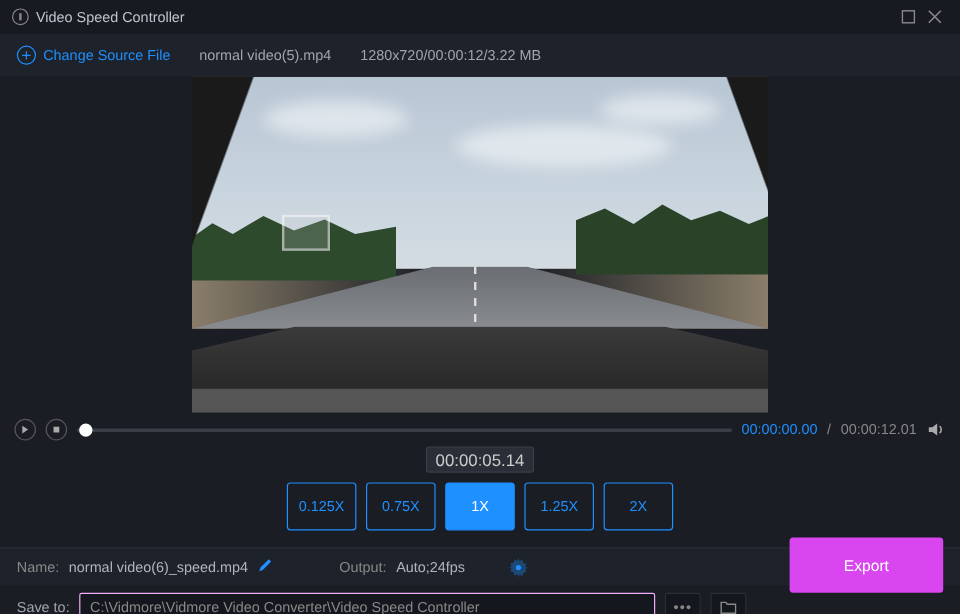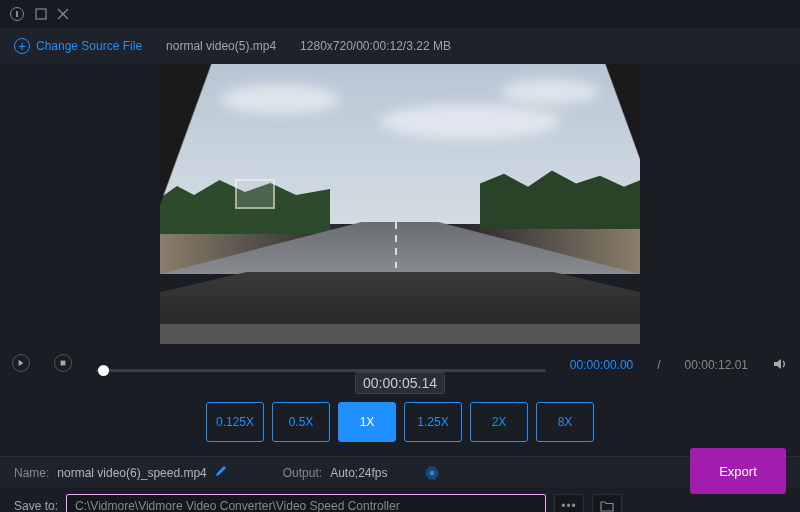--- a/index.html
+++ b/index.html
@@ -20,49 +20,50 @@
 .trees-left { position: absolute; top: 110px; left: 0; width: 170px; height: 60px; background: #2d4a2d; clip-path: polygon(0 40%, 10% 20%, 20% 35%, 35% 10%, 50% 30%, 65% 15%, 80% 35%, 100% 25%, 100% 100%, 0 100%); }
 .trees-right { position: absolute; top: 100px; right: 0; width: 160px; height: 65px; background: #2a4228; clip-path: polygon(0 30%, 15% 15%, 30% 35%, 45% 10%, 60% 30%, 75% 18%, 90% 35%, 100% 25%, 100% 100%, 0 100%); }
 .billboard { position: absolute; top: 115px; left: 75px; width: 40px; height: 30px; border: 2px solid rgba(255,255,255,0.5); background: rgba(200,200,200,0.2); }
 .road { position: absolute; top: 158px; left: 0; right: 0; bottom: 70px; background: linear-gradient(#6a6e72 0%, #888c90 100%); clip-path: polygon(42% 0, 58% 0, 100% 100%, 0 100%); }
 .lane { position: absolute; top: 158px; left: 50%; width: 2px; height: 52px; background: repeating-linear-gradient(#ddd 0 6px, transparent 6px 12px); transform-origin: top; transform: translateX(-5px) scaleY(1.1); }
 .shoulder { position: absolute; top: 160px; left: 0; right: 0; height: 50px; background: linear-gradient(90deg, #8a7e6a 0%, transparent 42%, transparent 58%, #8a7e6a 100%); }
 .dash { position: absolute; bottom: 0; left: 0; right: 0; height: 72px; background: linear-gradient(#3a3a3a 0%, #222 100%); clip-path: polygon(0 28%, 18% 0, 82% 0, 100% 28%, 100% 100%, 0 100%); }
 .hood { position: absolute; bottom: 0; left: 0; right: 0; height: 20px; background: #555; }
 .pillar-l { position: absolute; top: -20px; left: -20px; width: 100px; height: 200px; background: linear-gradient(110deg, #1a1a1a 45%, transparent 46%); }
 .pillar-r { position: absolute; top: -20px; right: -20px; width: 80px; height: 200px; background: linear-gradient(-110deg, #1a1a1a 40%, transparent 41%); }
-.controls { height: 28px; display: flex; align-items: flex-end; padding: 0 12px; gap: 24px; }
+.controls { height: 28px; display: flex; align-items: center; padding: 0 12px; gap: 8px; }
 .ctrl-btn { width: 18px; height: 18px; border: 1px solid #555; border-radius: 50%; display: flex; align-items: center; justify-content: center; cursor: pointer; }
 .ctrl-btn svg { width: 8px; height: 8px; }
 .timeline { flex: 1; height: 3px; background: #3a3e46; border-radius: 2px; position: relative; cursor: pointer; }
 .playhead { position: absolute; left: 2px; top: -4px; width: 11px; height: 11px; background: #fff; border-radius: 50%; }
 .time-current { color: #1e90ff; }
 .time-total { color: #888; }
 .vol { width: 16px; height: 16px; display: flex; align-items: center; justify-content: center; cursor: pointer; }
 .marker-row { height: 24px; display: flex; align-items: flex-start; justify-content: center; }
 .marker { background: #2a2e36; border: 1px solid #3a3e46; padding: 2px 7px; font-size: 14px; border-radius: 2px; position: relative; color: #ccc; }
 .marker::after { content: ''; position: absolute; bottom: -5px; left: 50%; transform: translateX(-50%); border: 5px solid transparent; border-top-color: #2a2e36; }
 .speed-row { display: flex; justify-content: center; gap: 8px; padding: 6px 0 14px; }
 .speed-btn { min-width: 58px; height: 40px; border: 1px solid #1e90ff; background: transparent; color: #1e90ff; border-radius: 3px; cursor: pointer; font-size: 12px; }
 .speed-btn.active { background: #1e90ff; color: #fff; }
 .output-row { height: 32px; display: flex; align-items: center; padding: 0 14px; gap: 8px; background: #1e222a; font-size: 12px; border-top: 1px solid #2a2e36; }
 .output-row .lbl { color: #888; }
 .output-row .val { color: #b0b4bc; }
 .gear { color: #1e90ff; width: 16px; height: 16px; cursor: pointer; }
 .pencil { color: #1e90ff; cursor: pointer; }
-.export-btn { margin-left: auto; background: #a21caf; color: #fff; border: none; width: 96px; height: 46px; border-radius: 3px; cursor: pointer; font-size: 13px; position: absolute; right: 14px; bottom: 18px; }
+.export-btn { margin-left: auto; background: #d946ef; color: #fff; border: none; width: 128px; height: 46px; border-radius: 3px; cursor: pointer; font-size: 13px; position: absolute; right: 14px; bottom: 18px; }
 .save-row { height: 36px; display: flex; align-items: center; padding: 0 14px; gap: 8px; font-size: 12px; background: #1a1d24; }
 .save-path { flex: 1; max-width: 480px; height: 24px; background: #14171d; border: 1px solid #f0abfc; display: flex; align-items: center; padding: 0 8px; color: #888; border-radius: 2px; }
 .path-btn { width: 30px; height: 24px; background: #14171d; border: 1px solid #2a2e36; display: flex; align-items: center; justify-content: center; cursor: pointer; border-radius: 2px; }
 </style>
 </head>
 <body>
 
 <div class="titlebar">
   <span class="logo"></span>
+  <span class="app-title">Video Speed Controller</span>
   <span class="winbtn">
       <svg viewBox="0 0 12 12">
         <rect x="1" y="1" width="10" height="10" fill="none" stroke="currentColor" stroke-width="1.2"></rect>
       </svg>
     </span>
   <span class="winbtn">
       <svg viewBox="0 0 12 12">
         <path d="M1 1l10 10M11 1L1 11" stroke="currentColor" stroke-width="1.3"></path>
       </svg>
     </span>
@@ -120,25 +121,24 @@
       </svg>
     </span>
 </div>
 
 <div class="marker-row">
   <div class="marker">00:00:05.14</div>
 </div>
 
 <div class="speed-row">
     <button class="speed-btn">0.125X</button>
-    <button class="speed-btn">0.5X</button>
+    <button class="speed-btn">0.75X</button>
     <button class="speed-btn active">1X</button>
     <button class="speed-btn">1.25X</button>
     <button class="speed-btn">2X</button>
-    <button class="speed-btn">8X</button>
   </div>
 
 <div class="output-row">
   <span class="lbl">Name:</span>
   <span class="val">normal video(6)_speed.mp4</span>
   <span class="pencil"><svg width="12" height="12" viewBox="0 0 12 12">
         <path d="M1 11l1-3 7-7 2 2-7 7z" fill="currentColor"></path>
       </svg></span>
   <span style="width:40px"></span>
   <span class="lbl">Output:</span>

